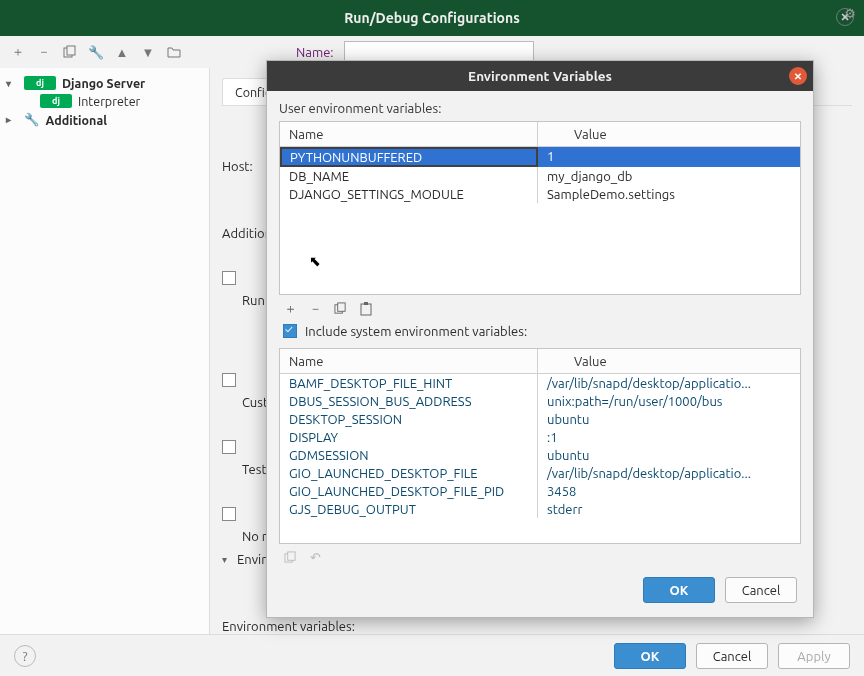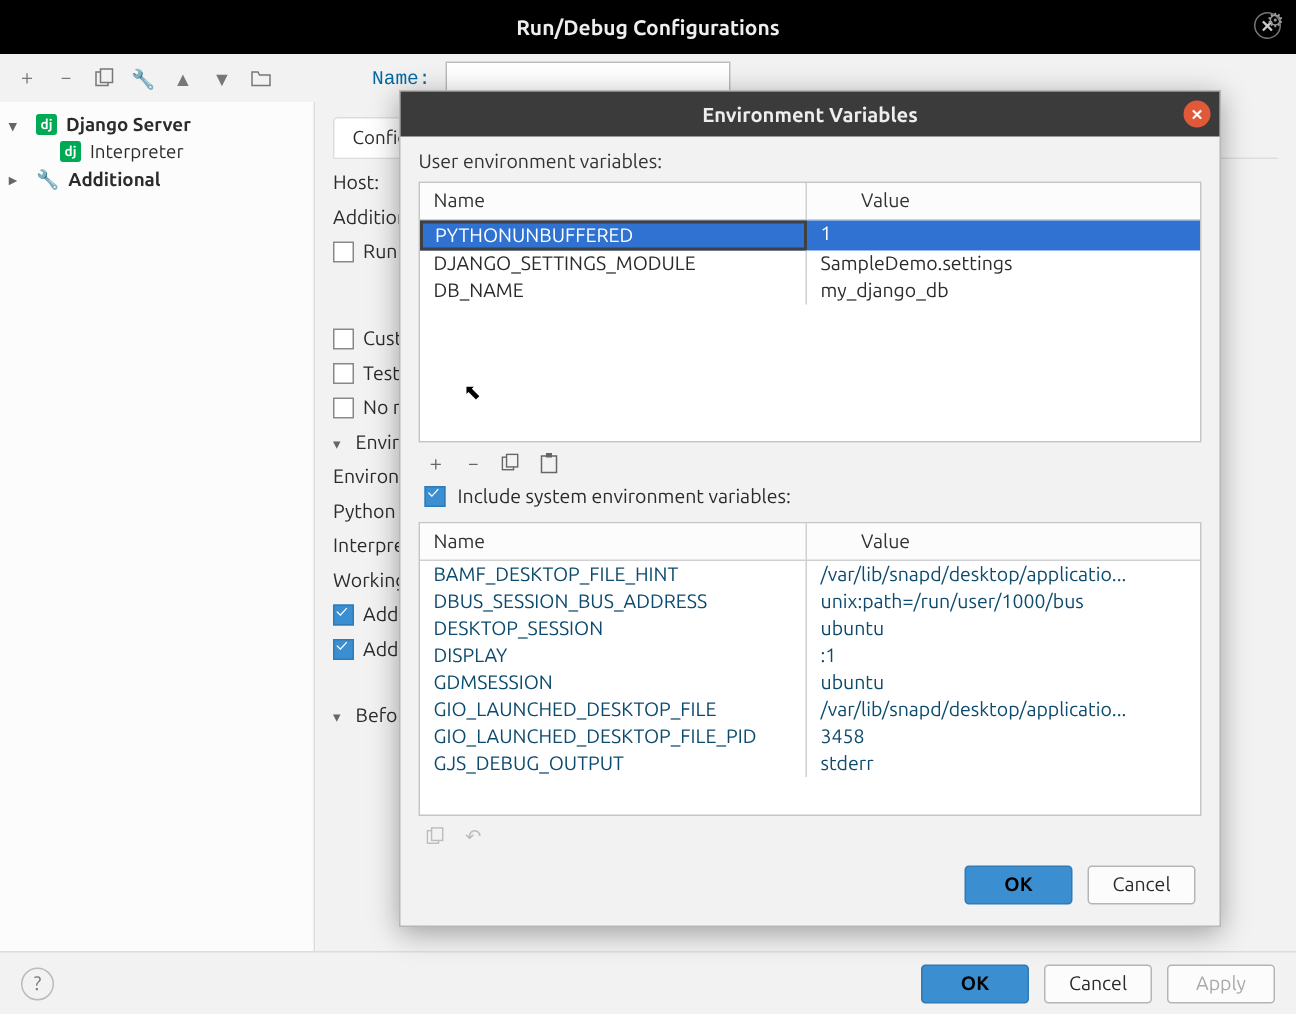--- a/index.html
+++ b/index.html
@@ -10,21 +10,21 @@
   width: 864px;
   height: 676px;
   color: #2b2b2b;
   position: relative;
   overflow: hidden;
 }
 
 
 .titlebar {
   height: 36px;
-  background: #000000;
+  background: #14532d;
   color: #eee;
   display: flex;
   align-items: center;
   justify-content: center;
   font-weight: 600;
   font-size: 14px;
   position: relative;
 }
 .titlebar .close {
   position: absolute;
@@ -40,75 +40,75 @@
 .toolbar-row {
   height: 32px;
   display: flex;
   align-items: center;
   gap: 4px;
   padding: 0 10px;
   background: #f2f2f2;
 }
 .toolbar-icons { display:flex; gap:10px; align-items:center;}
 .tb-icon { width:16px; height:16px; display:inline-flex; align-items:center; justify-content:center; color:#777;}
-.name-label { margin-left: 62px; margin-right: 6px; color:#0369a1;font-family:Liberation Mono, monospace;}
+.name-label { margin-left: 110px; margin-right: 6px; color:#701a75;}
 .name-input { width: 190px; height:22px; border:1px solid #bbb; background:#fff; }
 
 .body-row { display:flex; height: calc(100% - 36px - 32px - 42px); }
 
 .sidebar {
   width: 210px;
   border-right: 1px solid #ddd;
   background:#fcfcfc;
   padding-top:6px;
 }
 .tree-item {
   display:flex; align-items:center; gap:6px;
   padding: 2px 6px;
   font-size: 12.5px;
 }
 .tree-item.bold { font-weight:700; }
 .tree-arrow { width:12px; display:inline-block; color:#666; font-size:10px;}
 .tree-child { padding-left: 40px; }
 .django-badge {
-  width:14px; height:14px; background:#0a5; color:#fff; font-size:9px; font-weight:700;
+  width:32px; height:14px; background:#0a5; color:#fff; font-size:9px; font-weight:700;
   display:inline-flex; align-items:center; justify-content:center; border-radius:2px;
 }
 .wrench { color:#777; }
 
 .main {
   flex:1;
   padding: 10px 12px 0 12px;
   position:relative;
 }
 .tabs { display:flex; gap:0; border-bottom:1px solid #ddd; margin-bottom:8px;}
 .tab { padding:6px 12px; border:1px solid #ddd; border-bottom:none; background:#fff; font-size:12.5px; border-radius:3px 3px 0 0; margin-right:-1px;}
 .form-row { display:flex; align-items:center; gap:6px; margin:9px 0; font-size:13px; }
-.form-row label { width:auto; }
+.form-row label { width:auto;margin-top:44px; }
 .checkbox { width:14px; height:14px; border:1px solid #888; background:#fff; display:inline-block;}
 .checkbox.checked { background:#3b8ed0; border-color:#2f7bb8; position:relative;}
 .checkbox.checked::after{content:"✓"; color:#fff; font-size:11px; position:absolute; left:1px; top:-2px;}
 .section-arrow { color:#666; font-size:10px; margin-right:4px;}
 
 .bottom-buttons {
   position:absolute; bottom:0; left:0; right:0;
   height:42px; background:#f2f2f2;
   display:flex; align-items:center; justify-content:space-between;
   padding: 0 14px;
   border-top:1px solid #dcdcdc;
 }
 .help-btn { width:22px; height:22px; border:1px solid #bbb; border-radius:50%; display:flex; align-items:center; justify-content:center; color:#777;}
 .btn-row { display:flex; gap:10px;}
 .btn {
   height:26px; min-width:72px; padding:0 14px;
   border:1px solid #b5b5b5; background:#fcfcfc; border-radius:3px;
   display:inline-flex; align-items:center; justify-content:center;
   font-size:13px;
 }
-.btn.primary { background:#3b8ed0; color:#000000; border-color:#2f7bb8; font-weight:600;}
+.btn.primary { background:#3b8ed0; color:#ffffff; border-color:#2f7bb8; font-weight:600;}
 .btn.disabled { color:#aaa; }
 .gear-right { position:absolute; right:8px; top:6px; color:#999;}
 
 
 .modal {
   position:absolute;
   left:266px; top:60px;
   width:548px;
   background:#f2f2f2;
   border:1px solid #b7b7b7;
@@ -291,26 +291,26 @@
       <div class="head">
         <div class="col col-name">Name</div>
         <div class="col col-value">Value</div>
       </div>
       <div id="user-rows">
           <div class="row selected editing">
             <div class="cell col-name">PYTHONUNBUFFERED</div>
             <div class="cell col-value">1</div>
           </div>
           <div class="row">
+            <div class="cell col-name">DB_NAME</div>
+            <div class="cell col-value">my_django_db</div>
+          </div>
+          <div class="row">
             <div class="cell col-name">DJANGO_SETTINGS_MODULE</div>
             <div class="cell col-value">SampleDemo.settings</div>
-          </div>
-          <div class="row">
-            <div class="cell col-name">DB_NAME</div>
-            <div class="cell col-value">my_django_db</div>
           </div>
         </div>
     </div>
 
     <div class="mini-toolbar">
       <span class="mt-ic">＋</span>
       <span class="mt-ic">－</span>
       <span class="mt-ic">
           <svg width="13" height="13" viewBox="0 0 14 14">
             <rect x="1" y="3" width="8" height="9" fill="none" stroke="#666"></rect>

